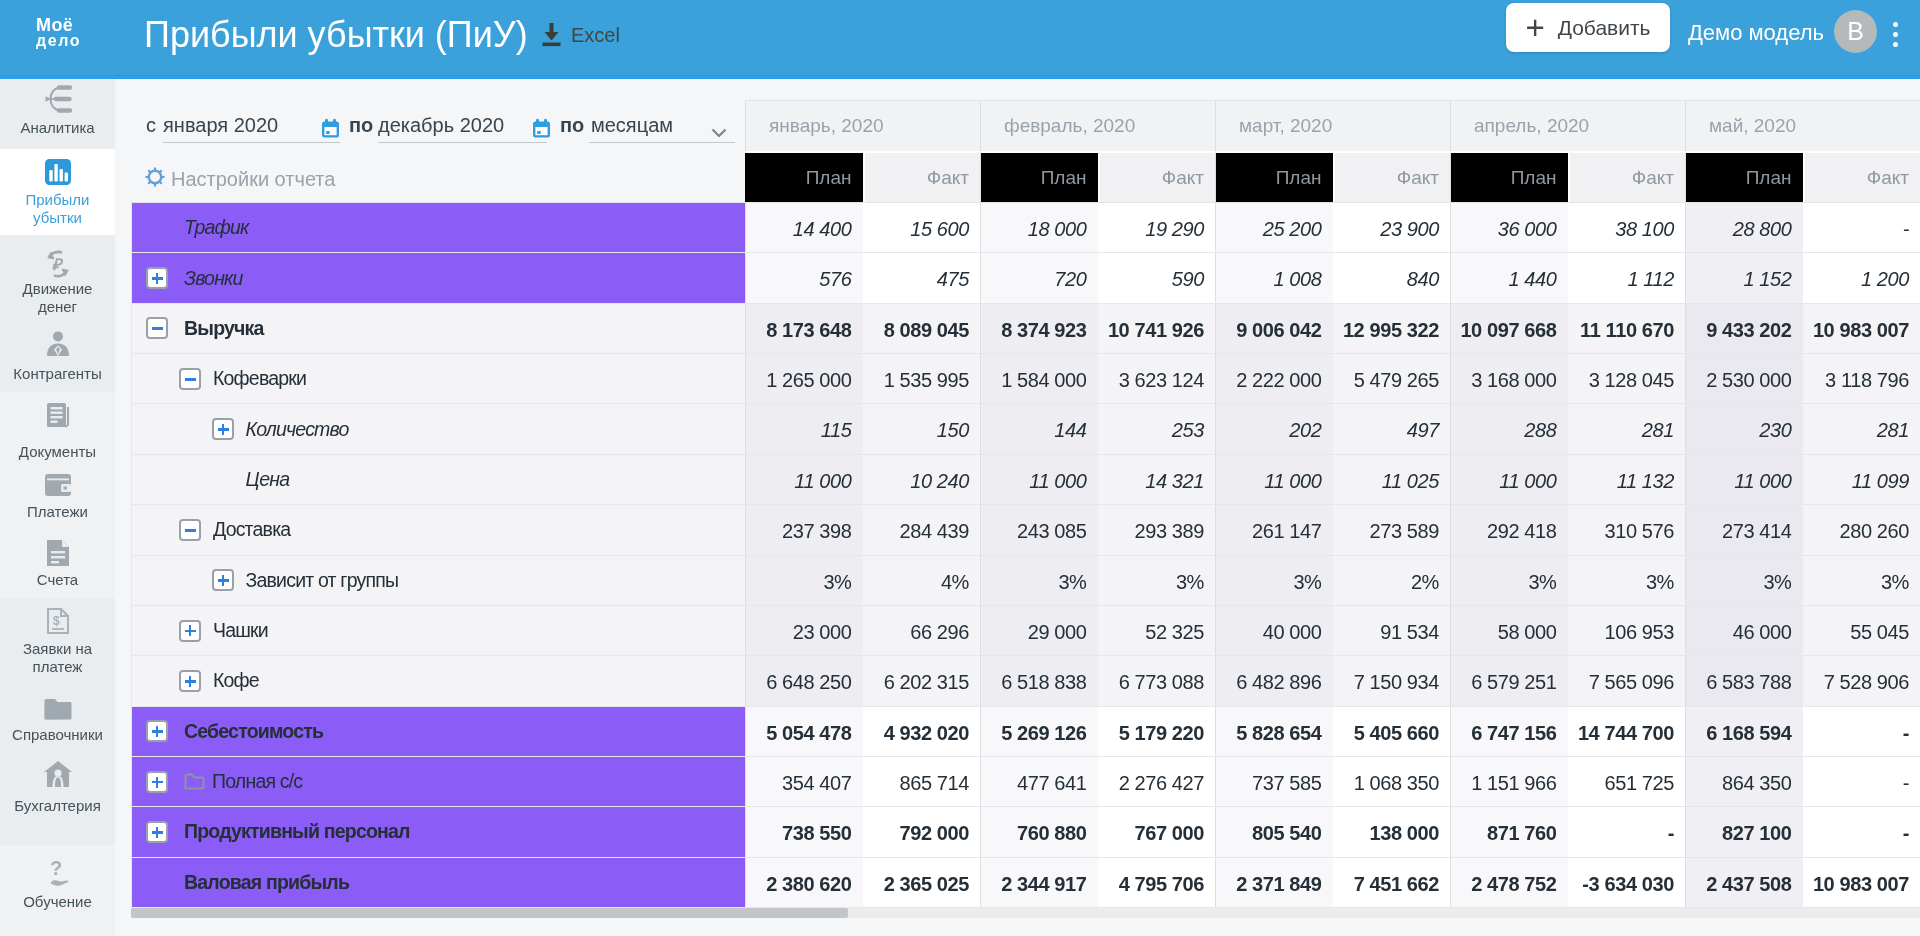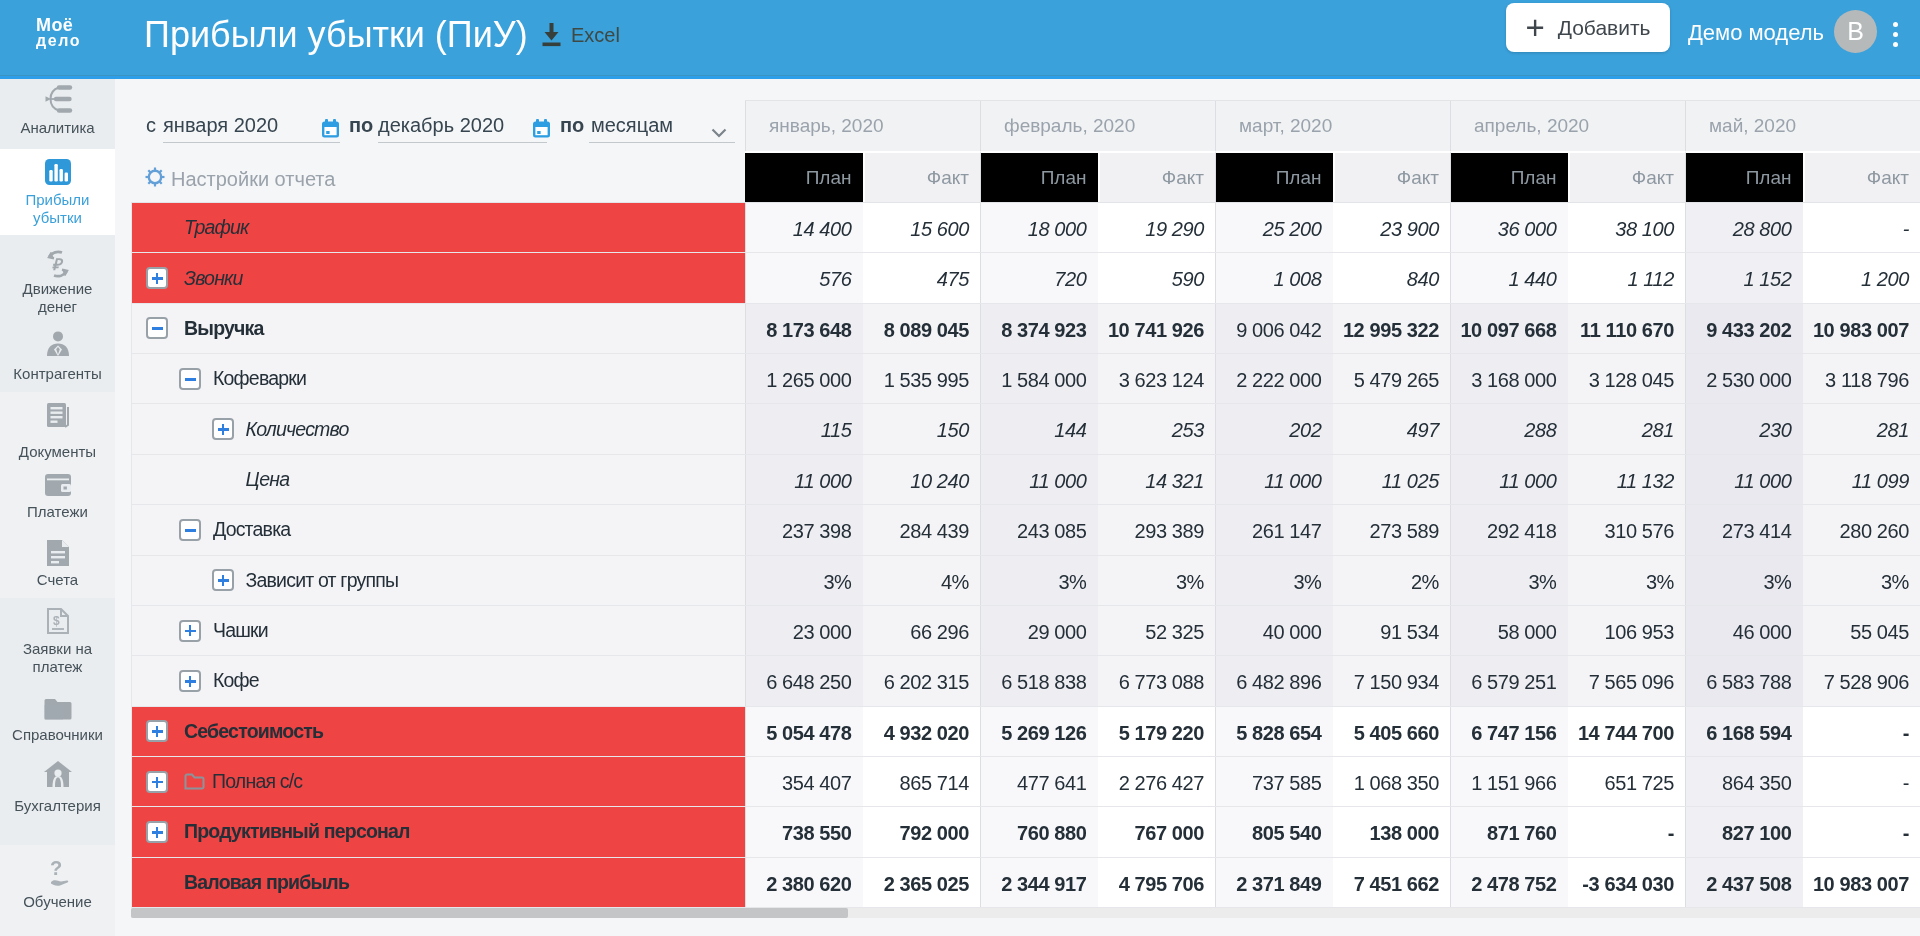--- a/index.html
+++ b/index.html
@@ -33,21 +33,21 @@
 .chev{position:absolute;left:580px;top:41px}
 
 #tbl{position:absolute;left:0;top:21px;width:1789px}
 .mrow{display:flex;height:51px;border-top:1px solid #e2e4e7}
 .mcell{width:235px;background:#f1f2f4;border-left:1px solid #dcdee2;color:#9aa3ac;font-size:19px;line-height:50px;padding-left:23px}
 .srow{display:flex;height:51px}
 .scell{width:117.5px;font-size:19px;color:#8e98a1;text-align:right;line-height:49px;padding-right:11px;border-top:2px solid #fff}
 .sp{background:#000000;border-left:1px solid #dcdee2}
 .sf{background:#f1f1f4;border-left:2px solid #fff}
 .srow .sp:first-child{border-left:none}
-#rows{position:absolute;left:0;top:123px;width:1789px;border-top:1px solid #e3e4e8;background:#ef4444}
+#rows{position:absolute;left:0;top:123px;width:1789px;border-top:1px solid #e3e4e8;background:#8b5cf6}
 .r{display:flex;height:50.36px;border-bottom:1px solid #e6e7ea;font-size:20px;color:#242f38}
 .lbl{width:614px;display:flex;align-items:center;border-left:1px solid #e6e7ea;letter-spacing:-0.8px;font-size:19.5px}
 .c{width:117.5px;text-align:right;padding-right:11px;line-height:53px;white-space:nowrap;letter-spacing:-0.4px}
 .p{background:#f8f8fb;border-left:1px solid #dcdee2}
 .f{background:#fff;border-left:2px solid #fff}
 .p.may{background:#f0f0f4}
 .sec .lbl,.sec .f{background:#f4f4f7}
 .sec .p{background:#ededf2}
 .sec .p.may{background:#e9e9ef}
 .sec .f{border-left-color:#f4f4f7}
@@ -282,21 +282,21 @@
       </div>
       <div class="r sec">
         <div class="lbl" style="font-weight:bold">
           <span class="pm minus" style="margin-left:14px"></span>
           <span style="margin-left:16px">Выручка</span>
         </div>
         <div class="c p" style="font-weight:bold">8 173 648</div>
         <div class="c f" style="font-weight:bold">8 089 045</div>
         <div class="c p" style="font-weight:bold">8 374 923</div>
         <div class="c f" style="font-weight:bold">10 741 926</div>
-        <div class="c p" style="font-weight:normal">9 006 042</div>
+        <div class="c p" style="font-weight:bold">9 006 042</div>
         <div class="c f" style="font-weight:bold">12 995 322</div>
         <div class="c p" style="font-weight:bold">10 097 668</div>
         <div class="c f" style="font-weight:bold">11 110 670</div>
         <div class="c p may" style="font-weight:bold">9 433 202</div>
         <div class="c f" style="font-weight:bold">10 983 007</div>
       </div>
       <div class="r sec">
         <div class="lbl">
           <span class="pm minus" style="margin-left:47px"></span>
           <span style="margin-left:12px">Кофеварки</span>

